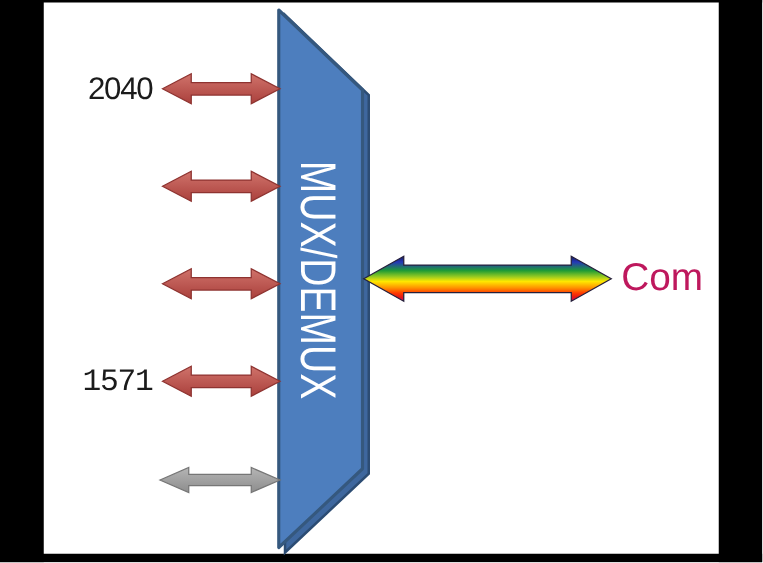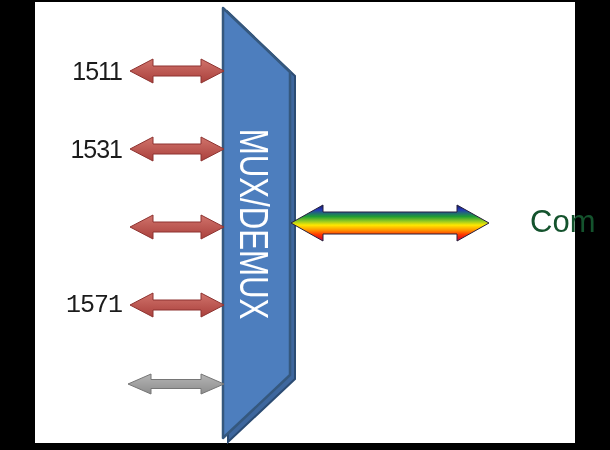--- a/index.html
+++ b/index.html
@@ -35,23 +35,22 @@
     transform:translate(-50%,-50%) rotate(90deg) scaleX(0.78);
     transform-origin:center center;
     font-size:40px;
     color:#ffffff;
     white-space:nowrap;
   }
   #com-label{
     position:absolute;
     left:497px;top:203px;
     font-size:31px;line-height:38px;
-    color:#14532d;
+    color:#be185d;
     white-space:nowrap;
-    margin-left:33px;
   }
 </style>
 </head>
 <body>
 
 <div id="canvas">
 
   <div class="bar bar-top"></div>
   <div class="bar bar-bottom"></div>
   <div class="bar bar-left"></div>
@@ -86,21 +85,20 @@
     <polygon points="130,71 153,59 153,66 201,66 201,59 224,71 201,83 201,76 153,76 153,83" fill="url(#redGrad)" stroke="#8e3330" stroke-width="1"></polygon>
     <polygon points="130,149 153,137 153,144 201,144 201,137 224,149 201,161 201,154 153,154 153,161" fill="url(#redGrad)" stroke="#8e3330" stroke-width="1"></polygon>
     <polygon points="130,227 153,215 153,222 201,222 201,215 224,227 201,239 201,232 153,232 153,239" fill="url(#redGrad)" stroke="#8e3330" stroke-width="1"></polygon>
     <polygon points="130,305 153,293 153,300 201,300 201,293 224,305 201,317 201,310 153,310 153,317" fill="url(#redGrad)" stroke="#8e3330" stroke-width="1"></polygon>
 
     <polygon points="128,384 151,374 151,379.5 201,379.5 201,374 224,384 201,394 201,388.5 151,388.5 151,394" fill="url(#grayGrad)" stroke="#767676" stroke-width="1"></polygon>
 
     <polygon points="291,223 323,205 323,212 457,212 457,205 489,223 457,241 457,234 323,234 323,241" fill="url(#rainbowGrad)" stroke="#26203c" stroke-width="1"></polygon>
   </svg>
 
-  <div class="chan-label l0">1511</div>
-  <div class="chan-label l1">1531</div>
+  <div class="chan-label l0">2040</div>
   <div class="chan-label l3">1571</div>
 
   <div id="mux-label">MUX/DEMUX</div>
 
   <div id="com-label">Com</div>
 
 </div>
 
 </body></html>

